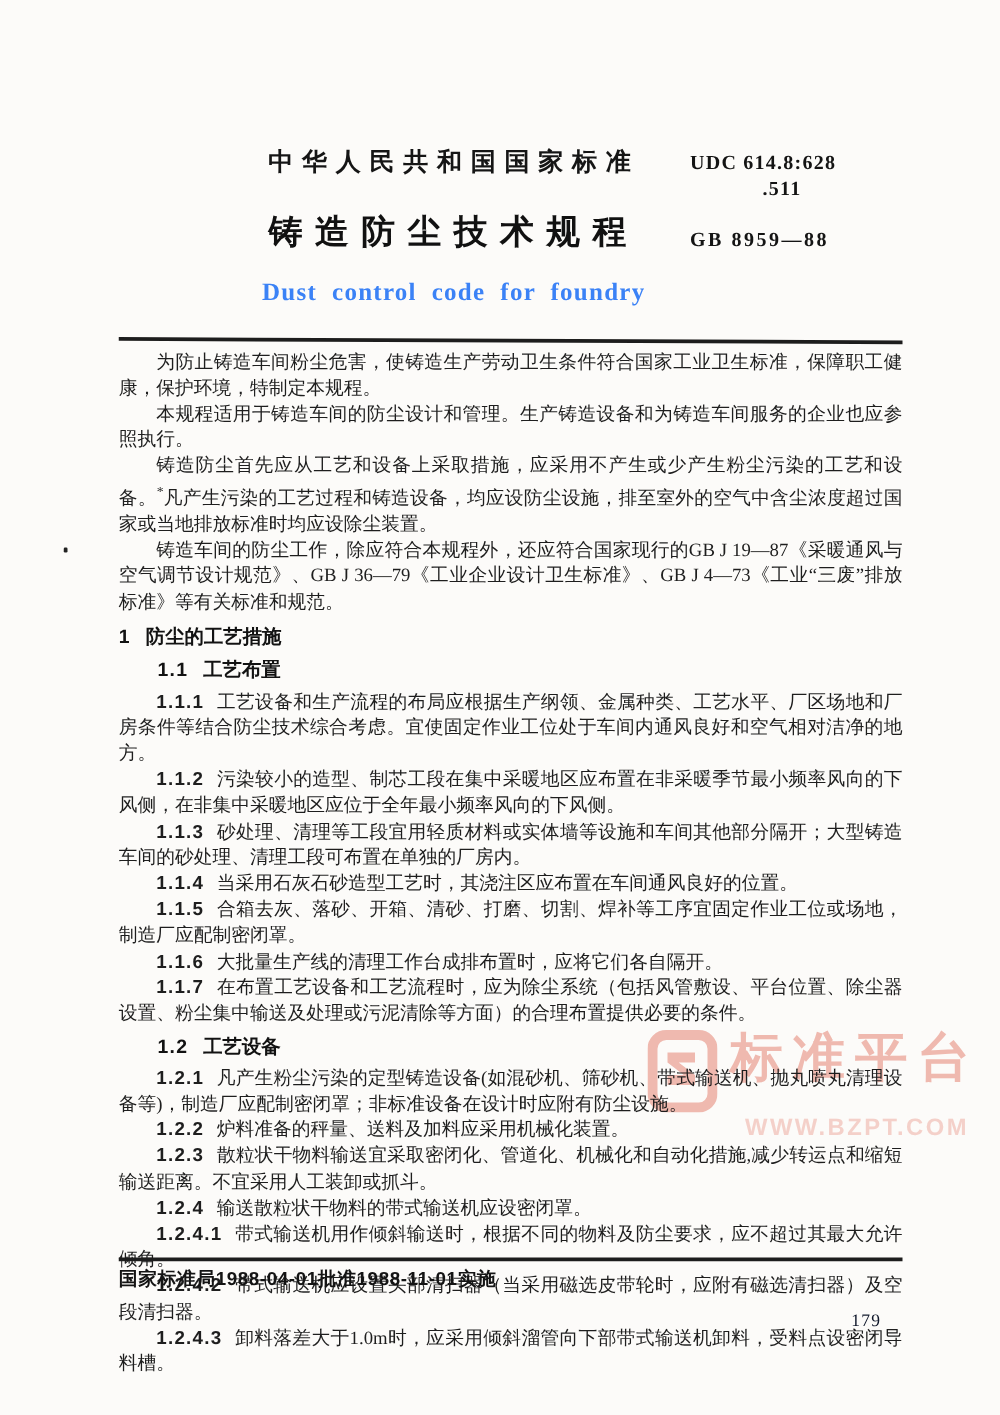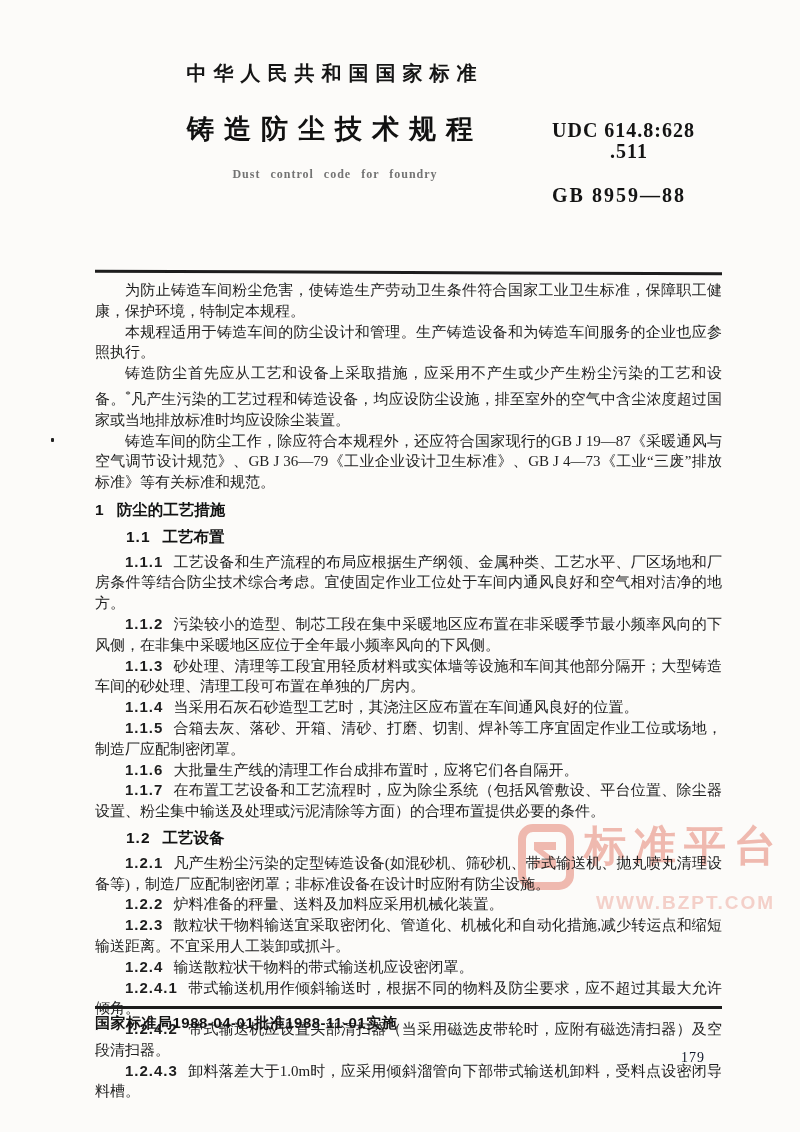--- a/index.html
+++ b/index.html
@@ -30,40 +30,41 @@
   .wm-url{
     font-family:"Liberation Sans","DejaVu Sans",sans-serif;
     font-weight:bold;font-size:19px;color:#f4d0c9;
     letter-spacing:2px;margin:2px 0 12px 78px;white-space:nowrap;
   }
   
   .layer{position:relative;z-index:1;}
   
   .header{
     position:relative;
-    padding:60px 80px 0 95px;
+    padding:116px 80px 0 95px;
+    margin-left:28px;
   }
   .header-left{width:480px;text-align:center;}
   .org{
     font-family:"Liberation Sans","DejaVu Sans",sans-serif;
     font-weight:bold;font-size:20px;letter-spacing:7px;white-space:nowrap;
     color:#151515;
   }
   .doc-title{
     font-family:"Liberation Sans","DejaVu Sans",sans-serif;
     font-weight:bold;font-size:27px;letter-spacing:10px;white-space:nowrap;
     margin-top:24px;color:#111;
   }
   .doc-subtitle{
-    font-weight:bold;font-size:12px;word-spacing:6px;letter-spacing:1px;
-    margin-top:20px;color:#737373;
+    font-weight:bold;font-size:20px;word-spacing:6px;letter-spacing:1px;
+    margin-top:20px;color:#3b82f6;
   }
   .header-right{
     position:absolute;right:58px;top:120px;width:190px;
-    font-weight:bold;font-size:20px;color:#141414;
+    font-weight:bold;font-size:16px;color:#141414;
     font-family:"Liberation Serif","DejaVu Serif",serif;
   }
   .udc{line-height:21px;}
   .udc-l1{white-space:nowrap;letter-spacing:1px;}
   .udc-l2{margin-left:58px;letter-spacing:1px;}
   .std-code{margin-top:22px;letter-spacing:2px;white-space:nowrap;}
   
   .rule{position:absolute;left:95px;width:627px;background:#1d1d1d;}
   .rule-top{top:271px;height:3px;transform:rotate(0.25deg);}
   .rule-bottom{top:1006px;height:3px;}

